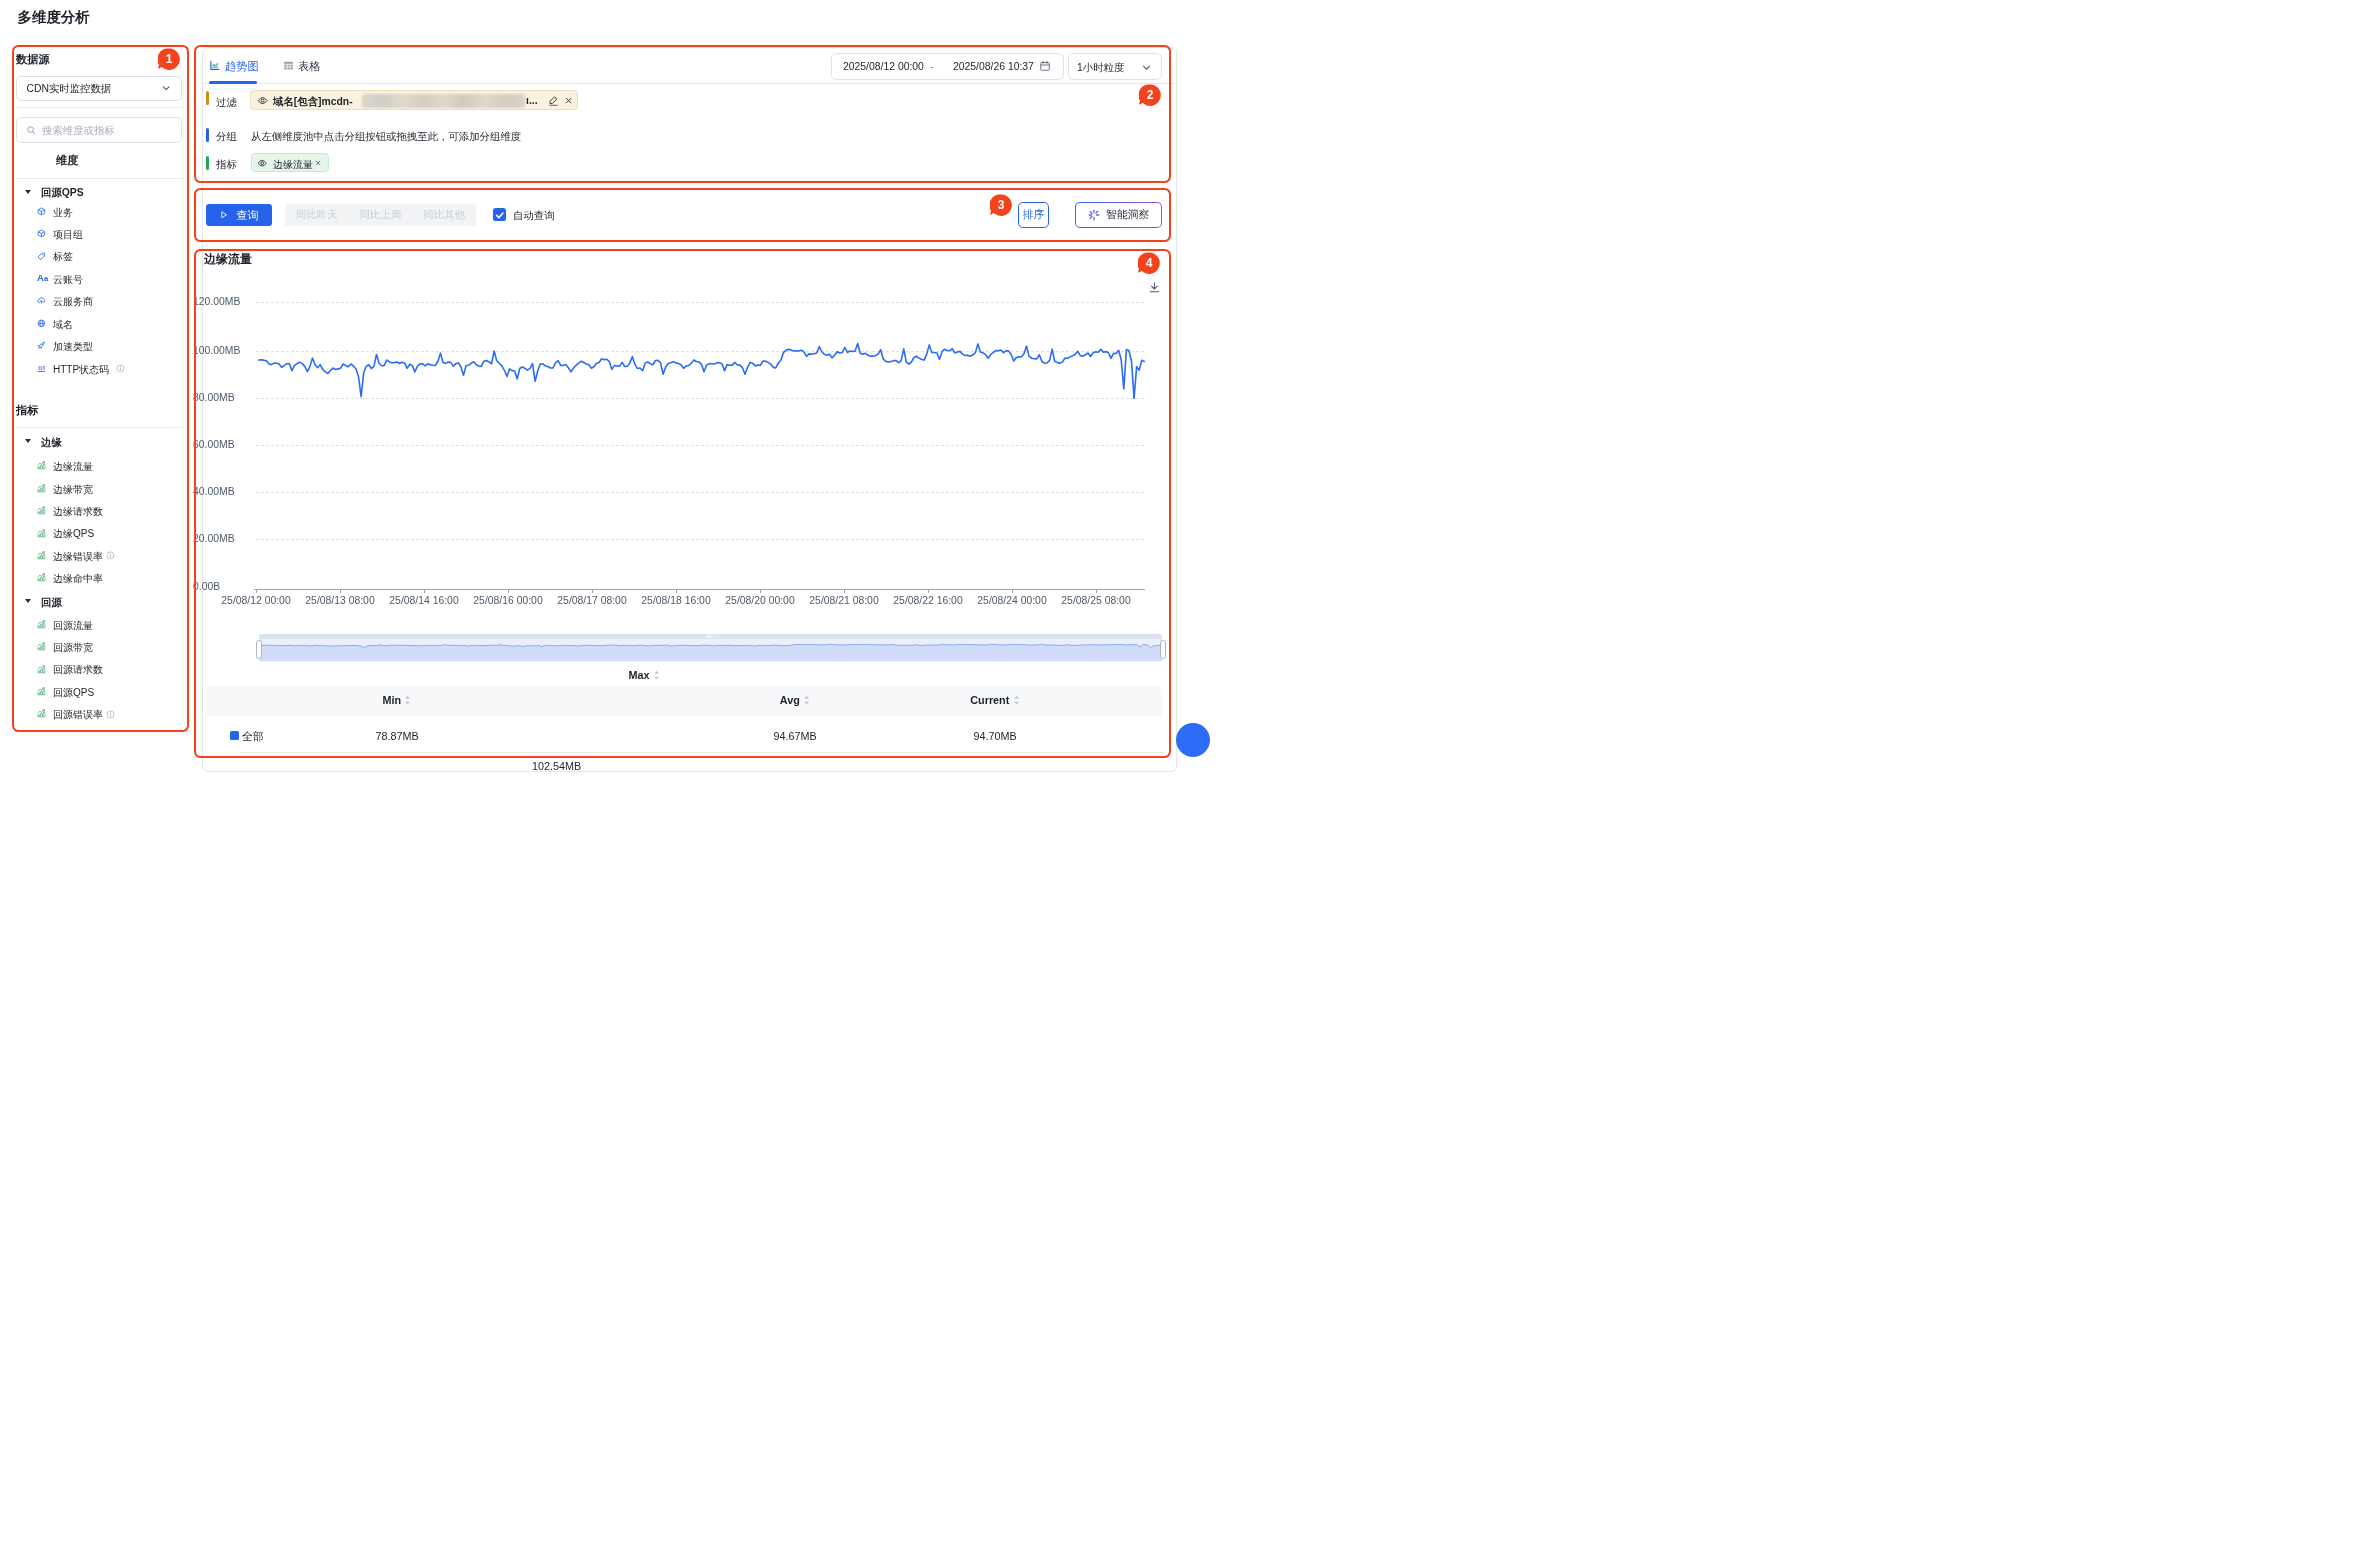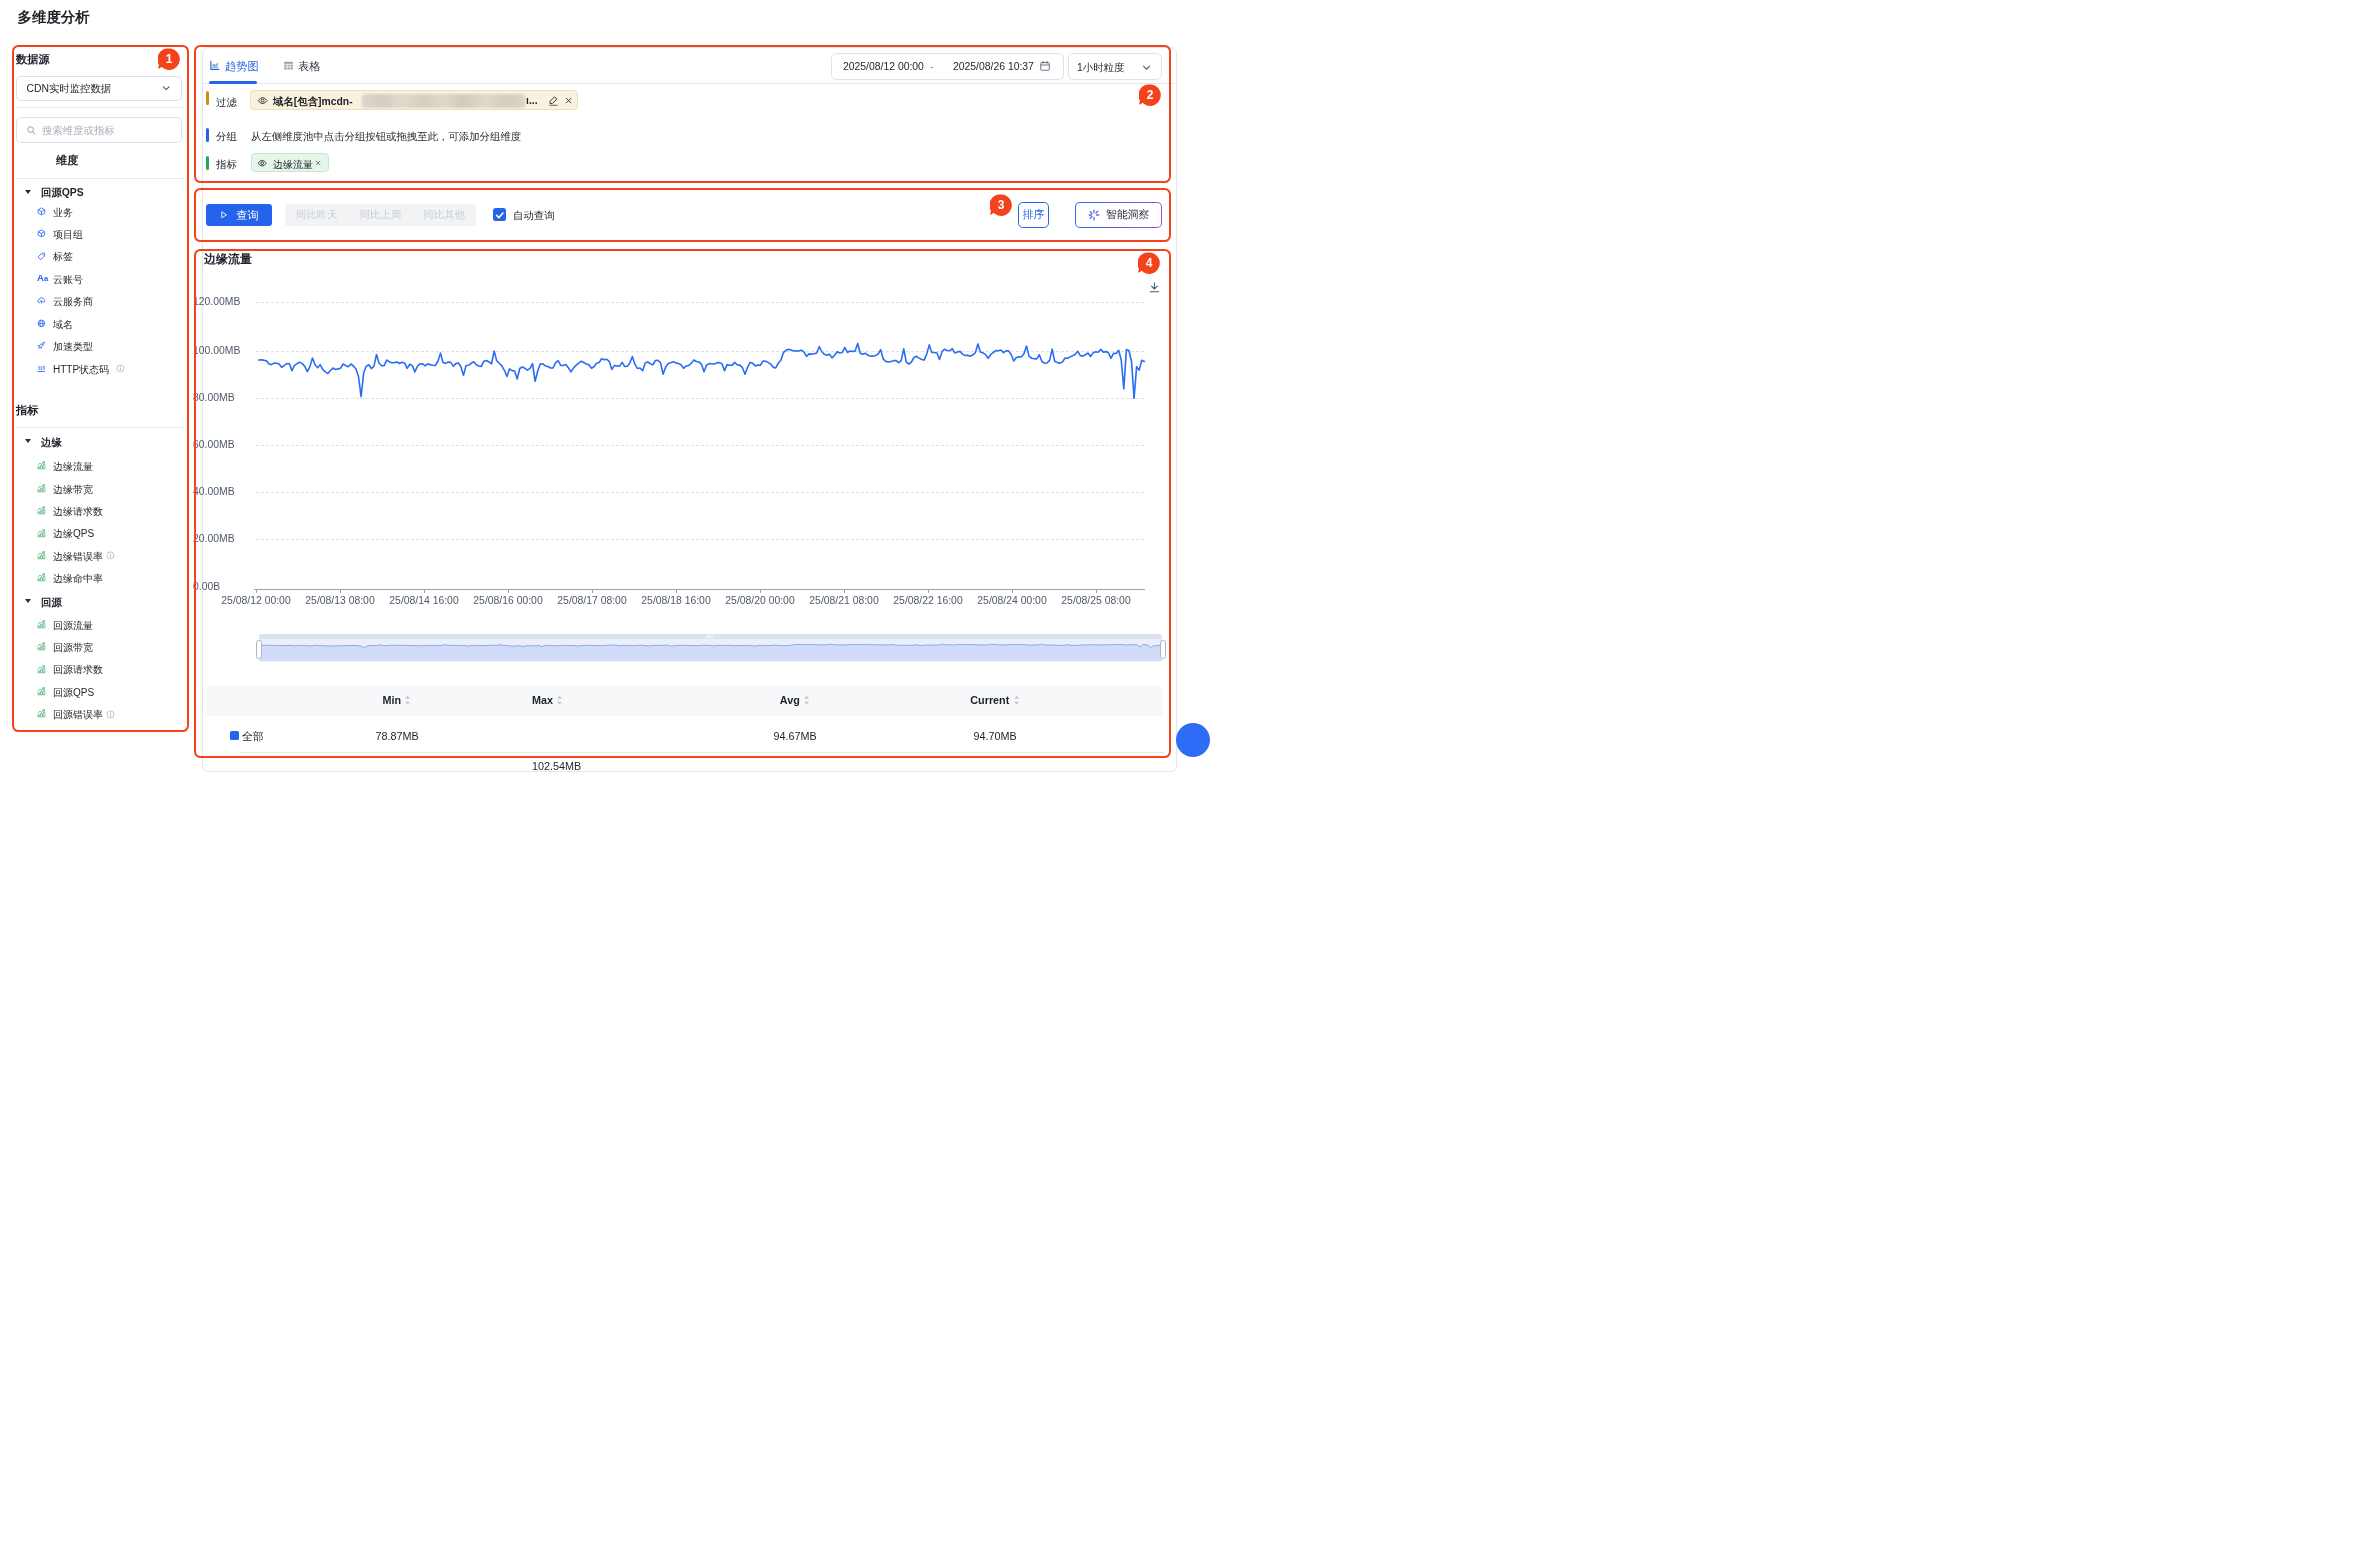--- a/index.html
+++ b/index.html
@@ -349,21 +349,21 @@
     <path d="M325.0,806.5 L328.3,806.5 L331.5,806.5 L334.8,806.6 L338.0,806.8 L341.3,806.9 L344.5,806.8 L347.8,806.8 L351.0,806.9 L354.3,807.1 L357.5,807.0 L360.8,806.8 L364.1,806.8 L367.3,807.4 L370.6,807.0 L373.8,806.8 L377.1,806.7 L380.3,806.8 L383.6,807.1 L386.8,807.5 L390.1,807.1 L393.3,806.3 L396.6,806.9 L399.8,807.2 L403.1,806.9 L406.4,807.3 L409.6,807.5 L412.9,807.7 L416.1,807.4 L419.4,807.2 L422.6,807.3 L425.9,807.3 L429.1,807.2 L432.4,806.8 L435.6,807.0 L438.9,807.1 L442.2,806.8 L445.4,807.0 L448.7,807.3 L451.9,807.9 L455.2,809.7 L458.4,807.6 L461.7,807.0 L464.9,806.9 L468.2,807.2 L471.4,807.0 L474.7,806.0 L478.0,806.8 L481.2,807.0 L484.5,807.0 L487.7,806.5 L491.0,806.6 L494.2,806.7 L497.5,806.7 L500.7,806.7 L504.0,806.8 L507.2,806.7 L510.5,806.8 L513.8,807.2 L517.0,806.9 L520.3,807.0 L523.5,807.5 L526.8,807.0 L530.0,806.8 L533.3,806.8 L536.5,807.0 L539.8,806.8 L543.0,806.9 L546.3,807.0 L549.5,807.0 L552.8,806.6 L556.1,805.9 L559.3,806.7 L562.6,806.8 L565.8,806.7 L569.1,806.7 L572.3,807.0 L575.6,806.8 L578.8,806.8 L582.1,807.1 L585.3,807.8 L588.6,807.0 L591.9,807.0 L595.1,806.8 L598.4,806.7 L601.6,806.9 L604.9,807.0 L608.1,807.1 L611.4,806.6 L614.6,806.6 L617.9,806.7 L621.1,806.8 L624.4,805.7 L627.7,806.6 L630.9,806.8 L634.2,807.0 L637.4,807.4 L640.7,807.9 L643.9,807.3 L647.2,807.4 L650.4,807.4 L653.7,808.1 L656.9,807.2 L660.2,807.1 L663.5,807.2 L666.7,807.4 L670.0,807.2 L673.2,806.8 L676.5,808.3 L679.7,807.5 L683.0,806.8 L686.2,806.8 L689.5,807.0 L692.7,807.1 L696.0,807.2 L699.2,807.2 L702.5,806.8 L705.8,806.6 L709.0,807.0 L712.3,807.0 L715.5,806.9 L718.8,807.2 L722.0,807.5 L725.3,807.2 L728.5,807.0 L731.8,806.8 L735.0,806.6 L738.3,806.7 L741.6,806.9 L744.8,806.9 L748.1,807.2 L751.3,807.1 L754.6,806.8 L757.8,806.7 L761.1,806.4 L764.3,806.5 L767.6,806.4 L770.8,806.6 L774.1,807.3 L777.4,807.0 L780.6,807.0 L783.9,807.0 L787.1,806.7 L790.4,807.1 L793.6,807.0 L796.9,806.8 L800.1,806.2 L803.4,806.9 L806.6,807.2 L809.9,807.2 L813.2,807.4 L816.4,806.8 L819.7,806.7 L822.9,806.8 L826.2,806.9 L829.4,806.5 L832.7,806.5 L835.9,806.7 L839.2,807.7 L842.4,807.1 L845.7,806.8 L848.9,806.7 L852.2,806.6 L855.5,806.7 L858.7,806.8 L862.0,806.9 L865.2,807.2 L868.5,807.0 L871.7,807.0 L875.0,806.8 L878.2,806.5 L881.5,806.6 L884.7,806.7 L888.0,806.9 L891.3,807.5 L894.5,806.9 L897.8,806.8 L901.0,806.8 L904.3,806.8 L907.5,806.8 L910.8,806.7 L914.0,806.8 L917.3,807.4 L920.5,806.9 L923.8,807.0 L927.1,806.9 L930.3,806.7 L933.6,806.9 L936.8,806.9 L940.1,807.2 L943.3,807.7 L946.6,807.1 L949.8,806.7 L953.1,806.8 L956.3,807.0 L959.6,806.9 L962.8,806.9 L966.1,806.6 L969.4,806.6 L972.6,806.7 L975.9,806.9 L979.1,807.1 L982.4,807.2 L985.6,806.8 L988.9,806.5 L992.1,805.9 L995.4,805.7 L998.6,805.6 L1001.9,805.6 L1005.2,805.7 L1008.4,805.7 L1011.7,805.7 L1014.9,805.6 L1018.2,805.8 L1021.4,806.2 L1024.7,806.0 L1027.9,806.0 L1031.2,806.0 L1034.4,805.9 L1037.7,805.3 L1041.0,805.8 L1044.2,806.0 L1047.5,806.1 L1050.7,806.0 L1054.0,806.3 L1057.2,806.1 L1060.5,805.8 L1063.7,805.9 L1067.0,805.9 L1070.2,805.4 L1073.5,805.8 L1076.8,805.7 L1080.0,805.8 L1083.3,805.7 L1086.5,805.1 L1089.8,805.9 L1093.0,806.0 L1096.3,805.9 L1099.5,806.1 L1102.8,806.2 L1106.0,806.2 L1109.3,806.1 L1112.5,806.0 L1115.8,805.6 L1119.1,806.4 L1122.3,806.6 L1125.6,806.7 L1128.8,806.6 L1132.1,806.6 L1135.3,806.6 L1138.6,806.7 L1141.8,806.6 L1145.1,805.5 L1148.3,806.7 L1151.6,806.8 L1154.9,806.7 L1158.1,806.3 L1161.4,806.2 L1164.6,806.3 L1167.9,806.5 L1171.1,806.5 L1174.4,806.0 L1177.6,805.2 L1180.9,805.9 L1184.1,805.9 L1187.4,805.9 L1190.7,806.5 L1193.9,805.8 L1197.2,805.6 L1200.4,805.7 L1203.7,805.7 L1206.9,805.5 L1210.2,805.9 L1213.4,805.8 L1216.7,805.8 L1219.9,806.0 L1223.2,806.1 L1226.5,806.1 L1229.7,806.2 L1233.0,806.1 L1236.2,805.9 L1239.5,805.1 L1242.7,805.8 L1246.0,805.9 L1249.2,806.0 L1252.5,806.4 L1255.7,806.0 L1259.0,805.9 L1262.2,805.7 L1265.5,805.7 L1268.8,805.6 L1272.0,805.9 L1275.3,805.7 L1278.5,805.7 L1281.8,806.0 L1285.0,806.6 L1288.3,806.3 L1291.5,806.2 L1294.8,806.2 L1298.0,806.0 L1301.3,805.3 L1304.6,806.2 L1307.8,806.4 L1311.1,806.4 L1314.3,806.4 L1317.6,806.1 L1320.8,806.6 L1324.1,806.8 L1327.3,806.8 L1330.6,806.5 L1333.8,805.6 L1337.1,806.6 L1340.4,806.7 L1343.6,806.8 L1346.9,806.7 L1350.1,806.3 L1353.4,806.3 L1356.6,806.2 L1359.9,806.1 L1363.1,806.0 L1366.4,805.7 L1369.6,806.1 L1372.9,806.2 L1376.2,806.0 L1379.4,805.9 L1382.7,806.2 L1385.9,805.9 L1389.2,805.8 L1392.4,805.8 L1395.7,805.6 L1398.9,805.8 L1402.2,805.8 L1405.4,805.9 L1408.7,806.4 L1411.9,805.9 L1415.2,805.9 L1418.5,805.7 L1421.7,806.5 L1425.0,809.0 L1428.2,805.6 L1431.5,805.7 L1434.7,806.6 L1438.0,809.8 L1441.2,807.1 L1444.5,807.4 L1447.7,806.5 L1451.0,806.6 L1451.0,826.5 L325.0,826.5 Z" fill="#D0DCF8"></path>
     <polyline points="325.0,806.5 328.3,806.5 331.5,806.5 334.8,806.6 338.0,806.8 341.3,806.9 344.5,806.8 347.8,806.8 351.0,806.9 354.3,807.1 357.5,807.0 360.8,806.8 364.1,806.8 367.3,807.4 370.6,807.0 373.8,806.8 377.1,806.7 380.3,806.8 383.6,807.1 386.8,807.5 390.1,807.1 393.3,806.3 396.6,806.9 399.8,807.2 403.1,806.9 406.4,807.3 409.6,807.5 412.9,807.7 416.1,807.4 419.4,807.2 422.6,807.3 425.9,807.3 429.1,807.2 432.4,806.8 435.6,807.0 438.9,807.1 442.2,806.8 445.4,807.0 448.7,807.3 451.9,807.9 455.2,809.7 458.4,807.6 461.7,807.0 464.9,806.9 468.2,807.2 471.4,807.0 474.7,806.0 478.0,806.8 481.2,807.0 484.5,807.0 487.7,806.5 491.0,806.6 494.2,806.7 497.5,806.7 500.7,806.7 504.0,806.8 507.2,806.7 510.5,806.8 513.8,807.2 517.0,806.9 520.3,807.0 523.5,807.5 526.8,807.0 530.0,806.8 533.3,806.8 536.5,807.0 539.8,806.8 543.0,806.9 546.3,807.0 549.5,807.0 552.8,806.6 556.1,805.9 559.3,806.7 562.6,806.8 565.8,806.7 569.1,806.7 572.3,807.0 575.6,806.8 578.8,806.8 582.1,807.1 585.3,807.8 588.6,807.0 591.9,807.0 595.1,806.8 598.4,806.7 601.6,806.9 604.9,807.0 608.1,807.1 611.4,806.6 614.6,806.6 617.9,806.7 621.1,806.8 624.4,805.7 627.7,806.6 630.9,806.8 634.2,807.0 637.4,807.4 640.7,807.9 643.9,807.3 647.2,807.4 650.4,807.4 653.7,808.1 656.9,807.2 660.2,807.1 663.5,807.2 666.7,807.4 670.0,807.2 673.2,806.8 676.5,808.3 679.7,807.5 683.0,806.8 686.2,806.8 689.5,807.0 692.7,807.1 696.0,807.2 699.2,807.2 702.5,806.8 705.8,806.6 709.0,807.0 712.3,807.0 715.5,806.9 718.8,807.2 722.0,807.5 725.3,807.2 728.5,807.0 731.8,806.8 735.0,806.6 738.3,806.7 741.6,806.9 744.8,806.9 748.1,807.2 751.3,807.1 754.6,806.8 757.8,806.7 761.1,806.4 764.3,806.5 767.6,806.4 770.8,806.6 774.1,807.3 777.4,807.0 780.6,807.0 783.9,807.0 787.1,806.7 790.4,807.1 793.6,807.0 796.9,806.8 800.1,806.2 803.4,806.9 806.6,807.2 809.9,807.2 813.2,807.4 816.4,806.8 819.7,806.7 822.9,806.8 826.2,806.9 829.4,806.5 832.7,806.5 835.9,806.7 839.2,807.7 842.4,807.1 845.7,806.8 848.9,806.7 852.2,806.6 855.5,806.7 858.7,806.8 862.0,806.9 865.2,807.2 868.5,807.0 871.7,807.0 875.0,806.8 878.2,806.5 881.5,806.6 884.7,806.7 888.0,806.9 891.3,807.5 894.5,806.9 897.8,806.8 901.0,806.8 904.3,806.8 907.5,806.8 910.8,806.7 914.0,806.8 917.3,807.4 920.5,806.9 923.8,807.0 927.1,806.9 930.3,806.7 933.6,806.9 936.8,806.9 940.1,807.2 943.3,807.7 946.6,807.1 949.8,806.7 953.1,806.8 956.3,807.0 959.6,806.9 962.8,806.9 966.1,806.6 969.4,806.6 972.6,806.7 975.9,806.9 979.1,807.1 982.4,807.2 985.6,806.8 988.9,806.5 992.1,805.9 995.4,805.7 998.6,805.6 1001.9,805.6 1005.2,805.7 1008.4,805.7 1011.7,805.7 1014.9,805.6 1018.2,805.8 1021.4,806.2 1024.7,806.0 1027.9,806.0 1031.2,806.0 1034.4,805.9 1037.7,805.3 1041.0,805.8 1044.2,806.0 1047.5,806.1 1050.7,806.0 1054.0,806.3 1057.2,806.1 1060.5,805.8 1063.7,805.9 1067.0,805.9 1070.2,805.4 1073.5,805.8 1076.8,805.7 1080.0,805.8 1083.3,805.7 1086.5,805.1 1089.8,805.9 1093.0,806.0 1096.3,805.9 1099.5,806.1 1102.8,806.2 1106.0,806.2 1109.3,806.1 1112.5,806.0 1115.8,805.6 1119.1,806.4 1122.3,806.6 1125.6,806.7 1128.8,806.6 1132.1,806.6 1135.3,806.6 1138.6,806.7 1141.8,806.6 1145.1,805.5 1148.3,806.7 1151.6,806.8 1154.9,806.7 1158.1,806.3 1161.4,806.2 1164.6,806.3 1167.9,806.5 1171.1,806.5 1174.4,806.0 1177.6,805.2 1180.9,805.9 1184.1,805.9 1187.4,805.9 1190.7,806.5 1193.9,805.8 1197.2,805.6 1200.4,805.7 1203.7,805.7 1206.9,805.5 1210.2,805.9 1213.4,805.8 1216.7,805.8 1219.9,806.0 1223.2,806.1 1226.5,806.1 1229.7,806.2 1233.0,806.1 1236.2,805.9 1239.5,805.1 1242.7,805.8 1246.0,805.9 1249.2,806.0 1252.5,806.4 1255.7,806.0 1259.0,805.9 1262.2,805.7 1265.5,805.7 1268.8,805.6 1272.0,805.9 1275.3,805.7 1278.5,805.7 1281.8,806.0 1285.0,806.6 1288.3,806.3 1291.5,806.2 1294.8,806.2 1298.0,806.0 1301.3,805.3 1304.6,806.2 1307.8,806.4 1311.1,806.4 1314.3,806.4 1317.6,806.1 1320.8,806.6 1324.1,806.8 1327.3,806.8 1330.6,806.5 1333.8,805.6 1337.1,806.6 1340.4,806.7 1343.6,806.8 1346.9,806.7 1350.1,806.3 1353.4,806.3 1356.6,806.2 1359.9,806.1 1363.1,806.0 1366.4,805.7 1369.6,806.1 1372.9,806.2 1376.2,806.0 1379.4,805.9 1382.7,806.2 1385.9,805.9 1389.2,805.8 1392.4,805.8 1395.7,805.6 1398.9,805.8 1402.2,805.8 1405.4,805.9 1408.7,806.4 1411.9,805.9 1415.2,805.9 1418.5,805.7 1421.7,806.5 1425.0,809.0 1428.2,805.6 1431.5,805.7 1434.7,806.6 1438.0,809.8 1441.2,807.1 1444.5,807.4 1447.7,806.5 1451.0,806.6" fill="none" stroke="#85A7EC" stroke-width="1.2"></polyline>
   </svg>
 <div class="abs" style="left:256px;top:640px;width:5.6px;height:19px;background:#fff;border:0.8px solid #AEB6C6;border-radius:2.4px;"></div>
 <div class="abs" style="left:1160px;top:640px;width:5.6px;height:19px;background:#fff;border:0.8px solid #AEB6C6;border-radius:2.4px;"></div>
 <div class="abs" style="left:206px;top:685px;width:956px;height:31px;background:#F7F8FA;border-radius:4.8px 4.8px 0 0;"></div>
 <div class="abs th" style="left:333px;top:694px;width:128px;text-align:center;">Min<svg class="sorter" width="7.2" height="10.4" viewBox="0 0 9 13">
       <path d="M4.5 1 7.6 4.6 H1.4 Z" fill="#C2C7CC"></path>
       <path d="M4.5 12 1.4 8.4 H7.6 Z" fill="#C2C7CC"></path>
     </svg></div>
-<div class="abs th" style="left:532px;top:694px;width:128px;text-align:left;">Max<svg class="sorter" width="7.2" height="10.4" viewBox="0 0 9 13">
+<div class="abs th" style="left:532px;top:669px;width:128px;text-align:right;">Max<svg class="sorter" width="7.2" height="10.4" viewBox="0 0 9 13">
       <path d="M4.5 1 7.6 4.6 H1.4 Z" fill="#C2C7CC"></path>
       <path d="M4.5 12 1.4 8.4 H7.6 Z" fill="#C2C7CC"></path>
     </svg></div>
 <div class="abs th" style="left:731px;top:694px;width:128px;text-align:center;">Avg<svg class="sorter" width="7.2" height="10.4" viewBox="0 0 9 13">
       <path d="M4.5 1 7.6 4.6 H1.4 Z" fill="#C2C7CC"></path>
       <path d="M4.5 12 1.4 8.4 H7.6 Z" fill="#C2C7CC"></path>
     </svg></div>
 <div class="abs th" style="left:931px;top:694px;width:128px;text-align:center;">Current<svg class="sorter" width="7.2" height="10.4" viewBox="0 0 9 13">
       <path d="M4.5 1 7.6 4.6 H1.4 Z" fill="#C2C7CC"></path>
       <path d="M4.5 12 1.4 8.4 H7.6 Z" fill="#C2C7CC"></path>

